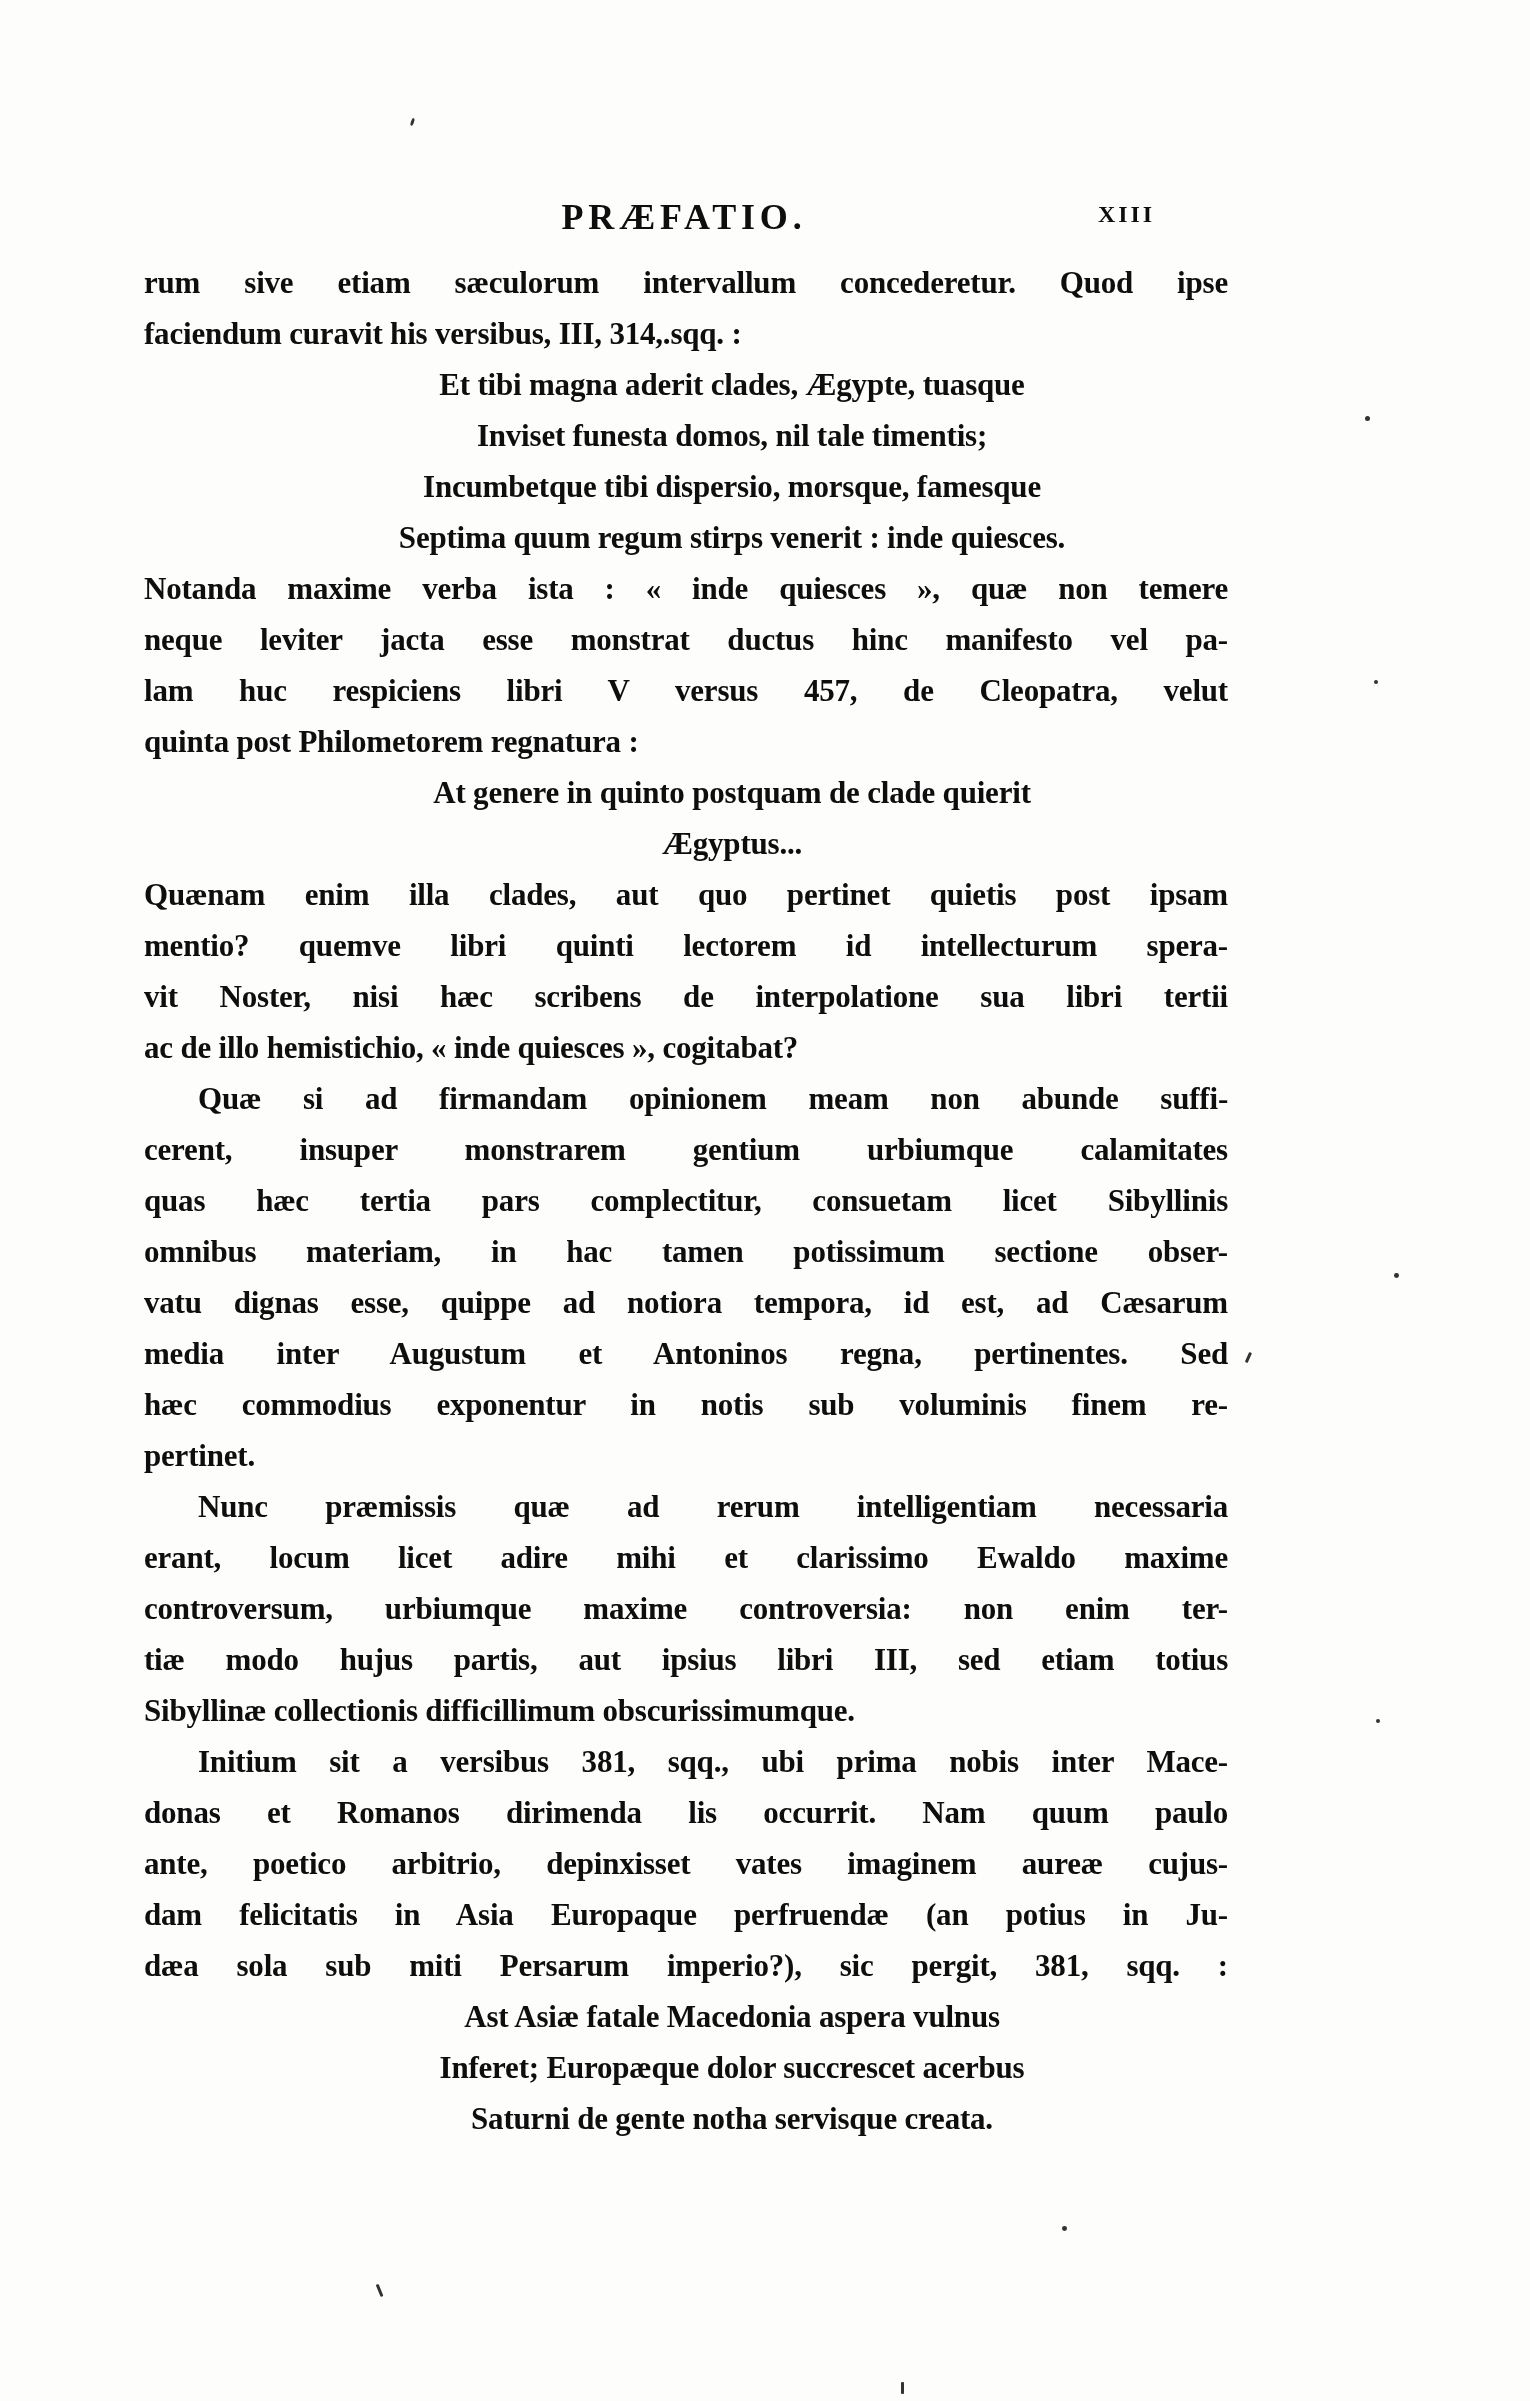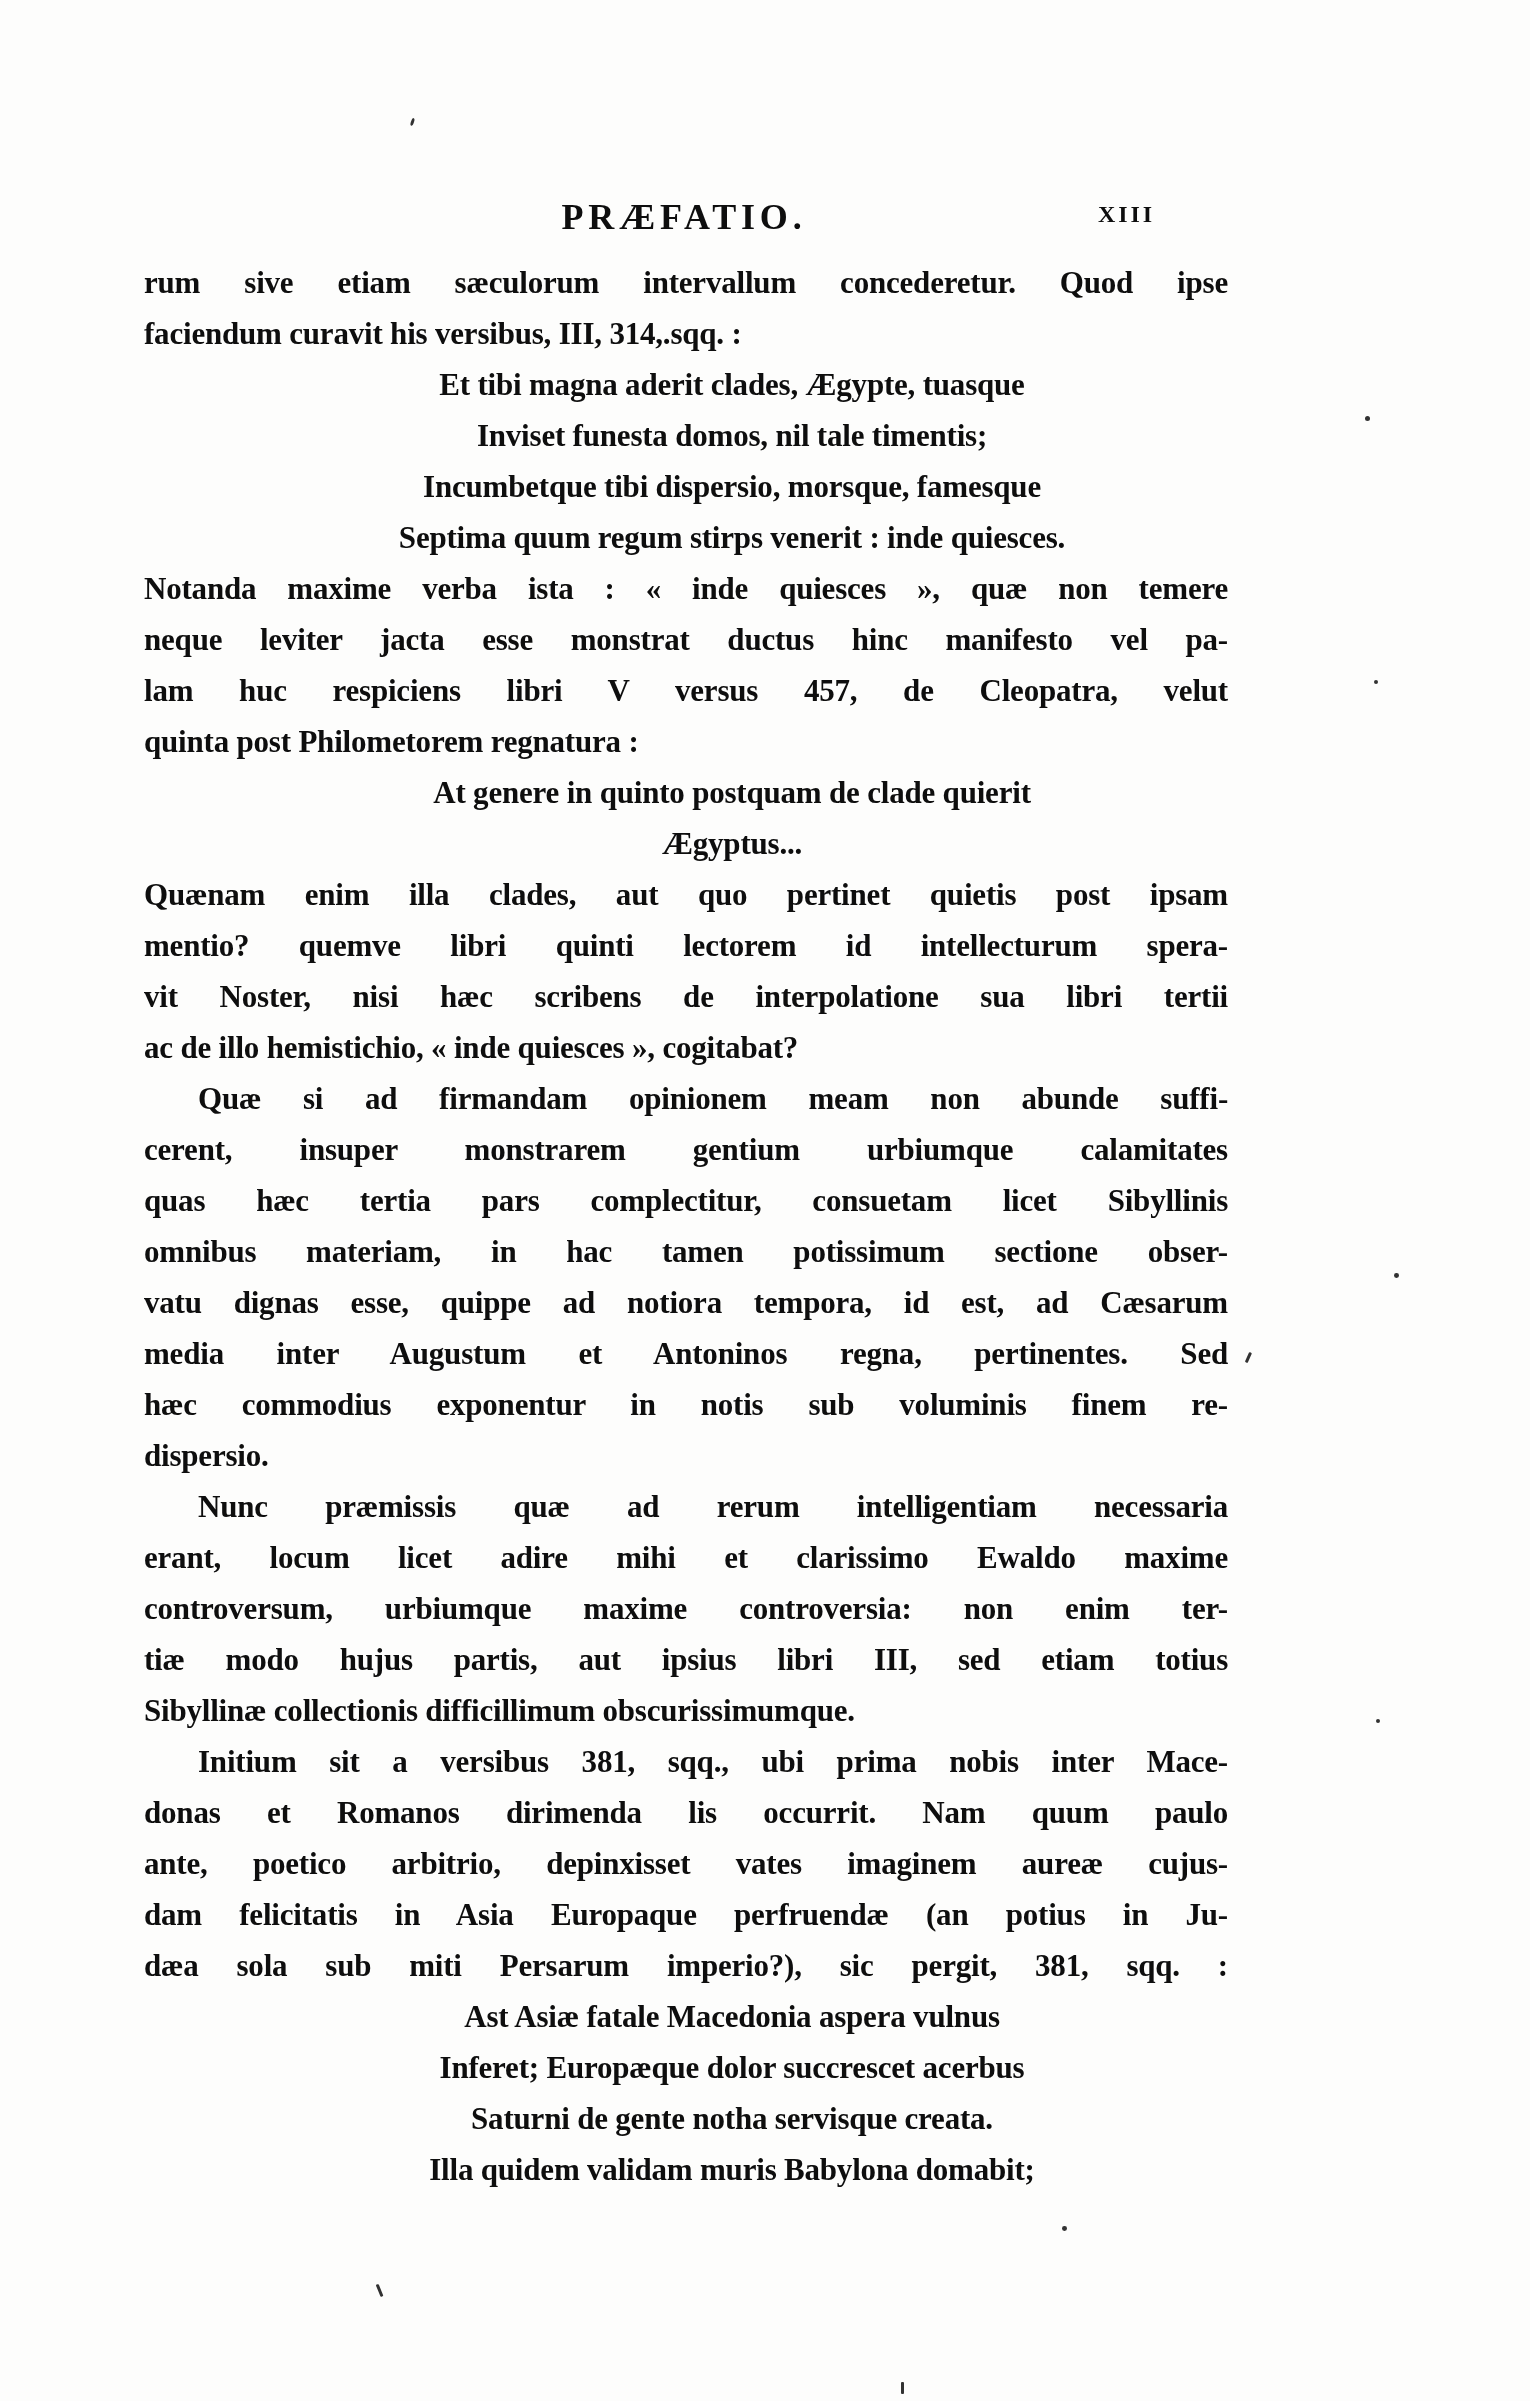--- a/index.html
+++ b/index.html
@@ -105,35 +105,34 @@
       <div class="line justify">mentio? quemve libri quinti lectorem id intellecturum spera-</div>
       <div class="line justify">vit Noster, nisi hæc scribens de interpolatione sua libri tertii</div>
       <div class="line plain">ac de illo hemistichio, « inde quiesces », cogitabat?</div>
       <div class="line justify-indent">Quæ si ad firmandam opinionem meam non abunde suffi-</div>
       <div class="line justify">cerent, insuper monstrarem gentium urbiumque calamitates</div>
       <div class="line justify">quas hæc tertia pars complectitur, consuetam licet Sibyllinis</div>
       <div class="line justify">omnibus materiam, in hac tamen potissimum sectione obser-</div>
       <div class="line justify">vatu dignas esse, quippe ad notiora tempora, id est, ad Cæsarum</div>
       <div class="line justify">media inter Augustum et Antoninos regna, pertinentes. Sed</div>
       <div class="line justify">hæc commodius exponentur in notis sub voluminis finem re-</div>
-      <div class="line plain">dispersio.</div>
+      <div class="line plain">pertinet.</div>
       <div class="line justify-indent">Nunc præmissis quæ ad rerum intelligentiam necessaria</div>
       <div class="line justify">erant, locum licet adire mihi et clarissimo Ewaldo maxime</div>
       <div class="line justify">controversum, urbiumque maxime controversia: non enim ter-</div>
       <div class="line justify">tiæ modo hujus partis, aut ipsius libri III, sed etiam totius</div>
       <div class="line plain">Sibyllinæ collectionis difficillimum obscurissimumque.</div>
       <div class="line justify-indent">Initium sit a versibus 381, sqq., ubi prima nobis inter Mace-</div>
       <div class="line justify">donas et Romanos dirimenda lis occurrit. Nam quum paulo</div>
       <div class="line justify">ante, poetico arbitrio, depinxisset vates imaginem aureæ cujus-</div>
       <div class="line justify">dam felicitatis in Asia Europaque perfruendæ (an potius in Ju-</div>
       <div class="line justify">dæa sola sub miti Persarum imperio?), sic pergit, 381, sqq. :</div>
       <div class="line verse">Ast Asiæ fatale Macedonia aspera vulnus</div>
       <div class="line verse">Inferet; Europæque dolor succrescet acerbus</div>
       <div class="line verse">Saturni de gente notha servisque creata.</div>
-      <div class="line verse">Illa quidem validam muris Babylona domabit;</div>
     </div>
 
   <i class="speck" style="left:411px;top:118px;width:3.4px;height:7.7px;transform:rotate(18deg);"></i>
   <i class="speck" style="left:1365px;top:416px;width:5.3px;height:5.3px;"></i>
   <i class="speck" style="left:1374px;top:680px;width:4.3px;height:4.3px;"></i>
   <i class="speck" style="left:1394px;top:1273px;width:4.8px;height:4.8px;"></i>
   <i class="speck tick" style="left:1247px;top:1352px;width:2.9px;height:10.6px;transform:rotate(24deg);"></i>
   <i class="speck" style="left:1376px;top:1719px;width:4.3px;height:4.3px;"></i>
   <i class="speck" style="left:1062px;top:2226px;width:4.8px;height:4.8px;"></i>
   <i class="speck tick" style="left:378px;top:2284px;width:2.9px;height:12.5px;transform:rotate(-22deg);"></i>

